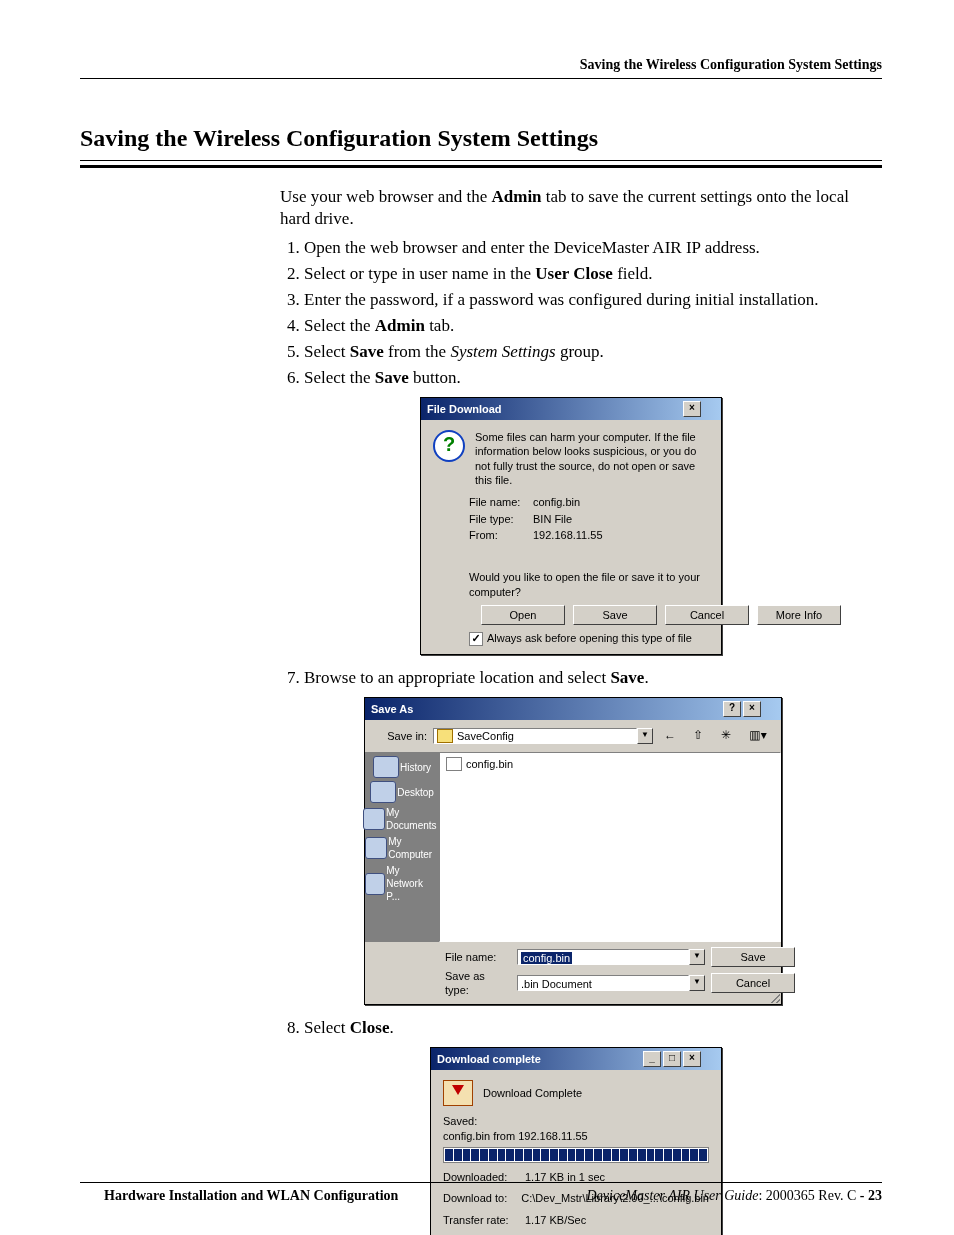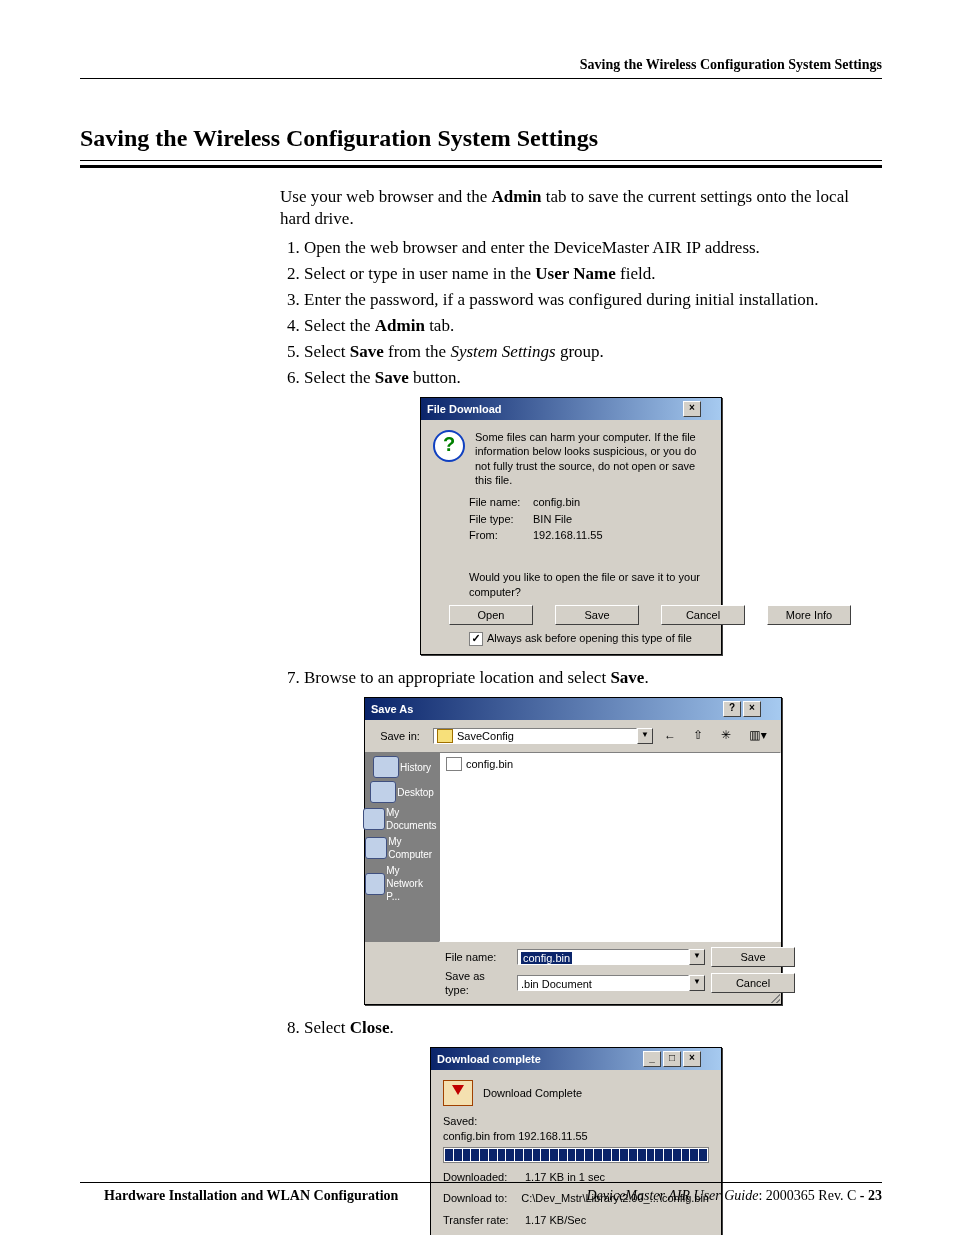--- a/index.html
+++ b/index.html
@@ -148,30 +148,30 @@
   }
 
   
   .dlg-fd { width: 300px; margin-left: 140px; }
   .dlg-fd .body { padding: 10px 12px 8px 12px; }
   .dlg-fd .row1 { display: flex; gap: 10px; }
   .dlg-fd .meta { margin: 8px 0 0 36px; }
   .dlg-fd .meta div { display: flex; gap: 8px; margin: 2px 0; }
   .dlg-fd .meta .k { width: 56px; }
   .dlg-fd .q2 { margin: 28px 0 6px 36px; }
-  .dlg-fd .btnrow { display: flex; gap: 22px; margin-left: 16px; }
+  .dlg-fd .btnrow { display: flex; gap: 8px; margin-left: 48px; }
   .dlg-fd .askrow { margin: 6px 0 0 36px; }
 
   .dlg-sa { width: 416px; }
   .dlg-sa .toolbar {
     display: flex; align-items: center; gap: 6px;
     padding: 6px 8px;
     background: #d4d0c8;
   }
-  .dlg-sa .toolbar .lbl { width: 54px; text-align: center; }
+  .dlg-sa .toolbar .lbl { width: 54px; text-align: right; }
   .dlg-sa .toolbar .loc { flex: 1; }
   .tbico {
     width: 20px; height: 18px;
     background: #d4d0c8;
     border: 1px solid #d4d0c8;
     text-align: center; line-height: 16px;
     font-size: 12px;
   }
   .dlg-sa .main { display: flex; height: 190px; }
   .places {
@@ -275,21 +275,21 @@
   <div class="rules"></div>
 
   <div class="bodycol">
     <p>
       <span>Use your web browser and the </span><span class="bold">Admin</span><span> tab to save the current settings onto the local hard drive.</span>
     </p>
 
     <ol class="steps">
       <li>Open the web browser and enter the DeviceMaster AIR IP address.</li>
       <li>
-        <span>Select or type in user name in the </span><span class="bold">User Name</span><span> field.</span>
+        <span>Select or type in user name in the </span><span class="bold">User Close</span><span> field.</span>
       </li>
       <li>Enter the password, if a password was configured during initial installation.</li>
       <li>
         <span>Select the </span><span class="bold">Admin</span><span> tab.</span>
       </li>
       <li>
         <span>Select </span><span class="bold">Save</span><span> from the </span><span class="ital">System Settings</span><span> group.</span>
       </li>
       <li>
         <span>Select the </span><span class="bold">Save</span><span> button.</span>

